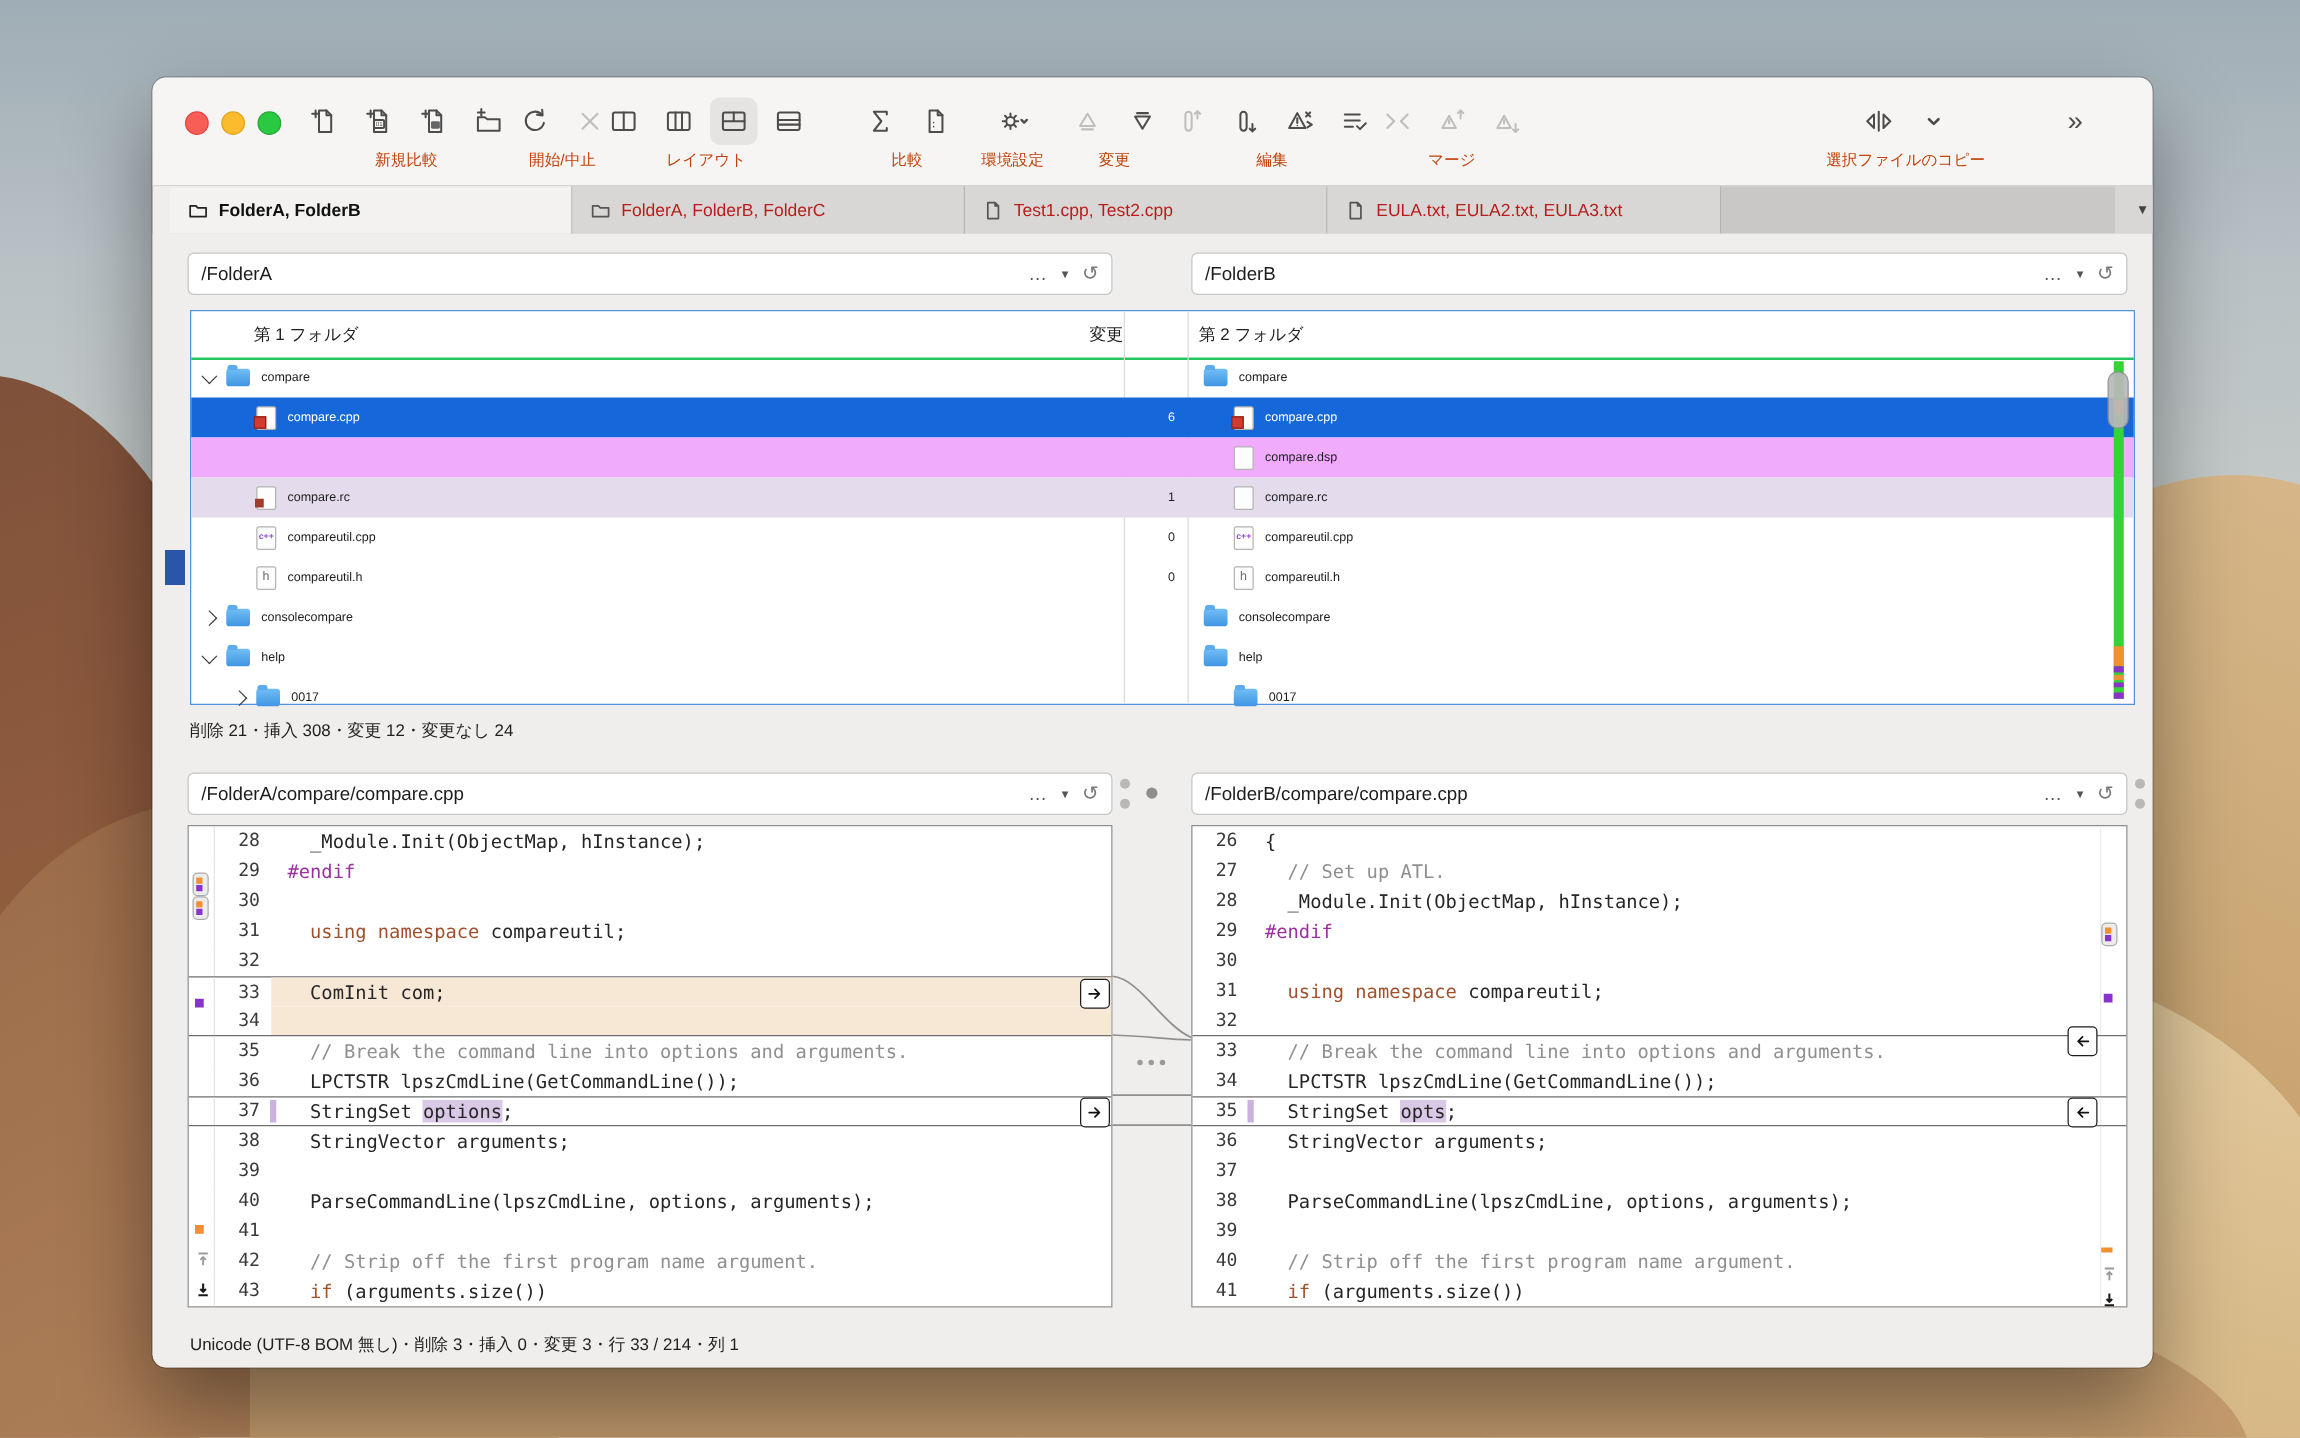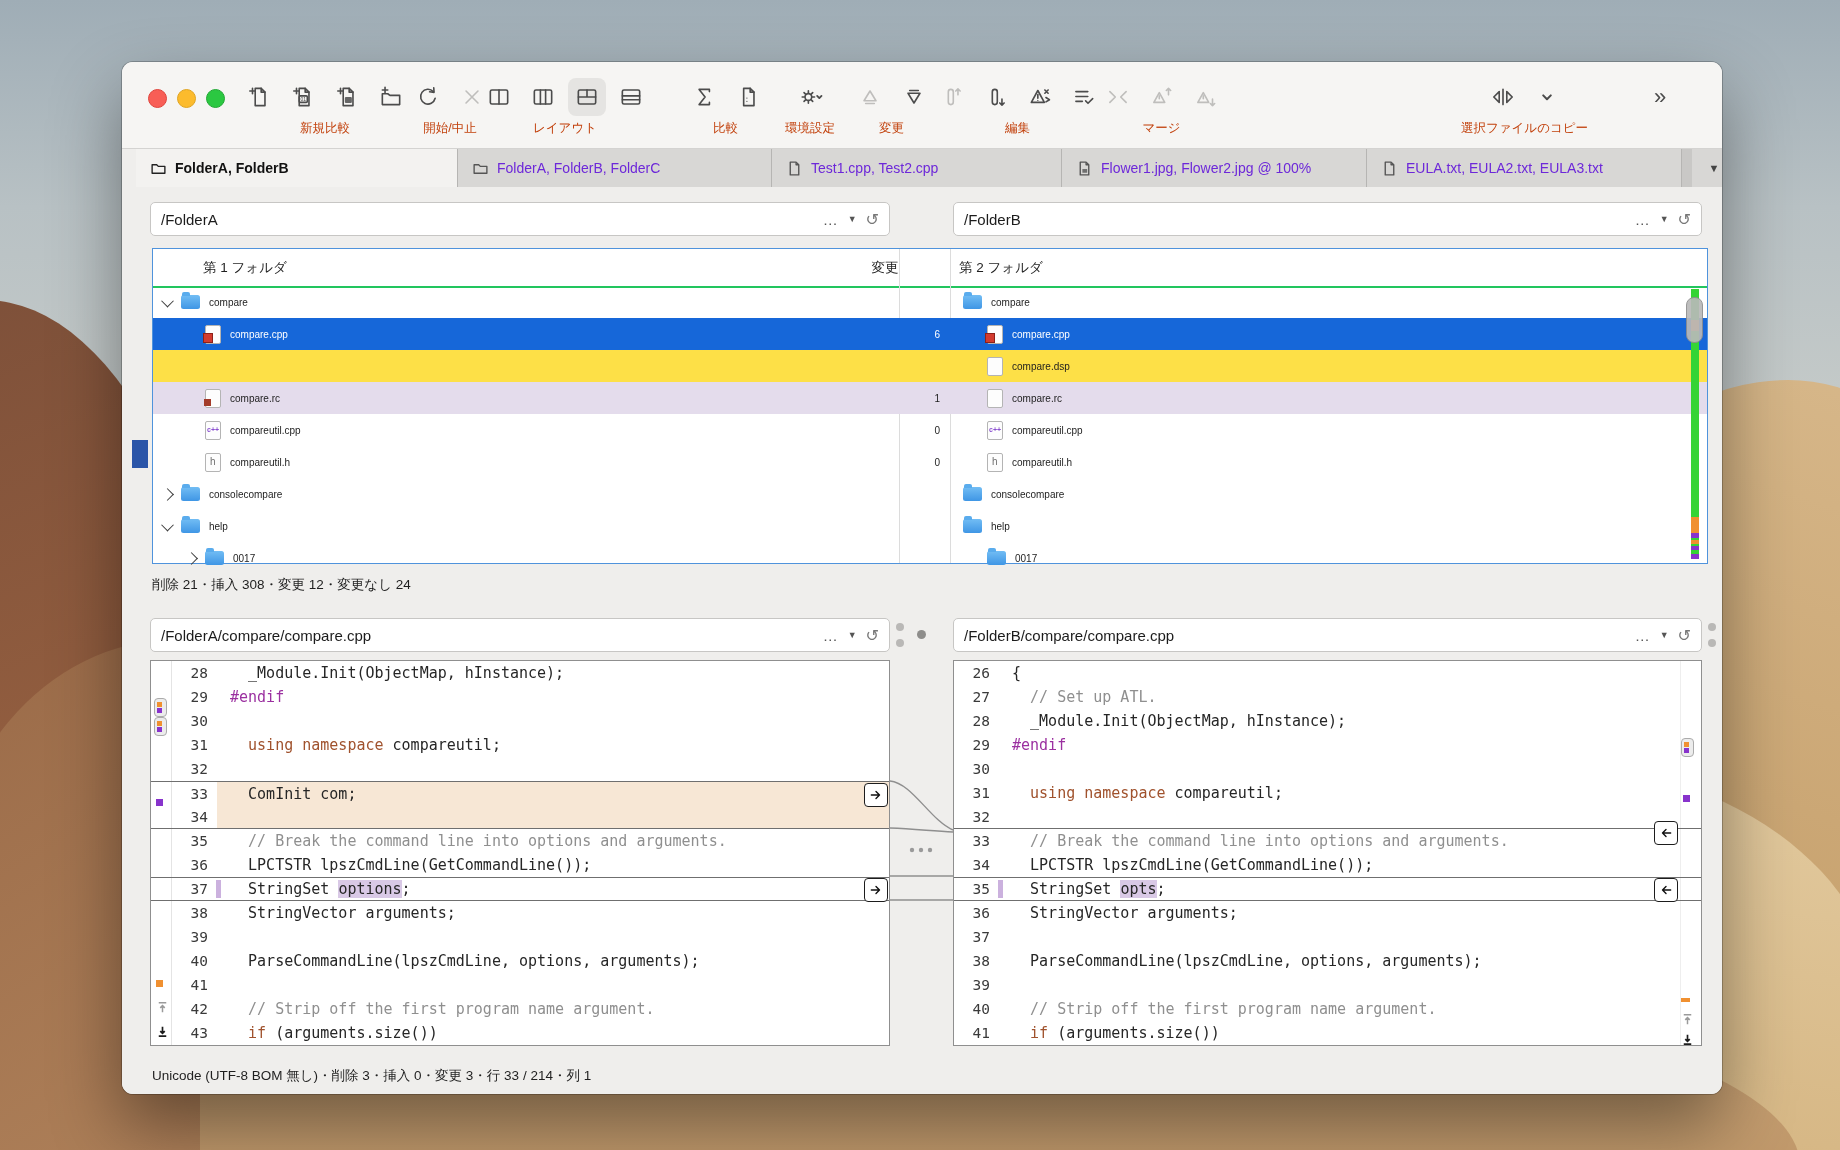--- a/index.html
+++ b/index.html
@@ -29,21 +29,21 @@
   .tb-ic{width:30px;height:30px;display:flex;align-items:center;justify-content:center;color:#4c4c4c;border-radius:6px;}
   .tb-ic svg{width:26px;height:26px;}
   .tb-ic.dis{color:#bfbebc;}
   .tb-ic.sel{background:#e5e4e2;box-shadow:0 0 0 4px #e5e4e2;border-radius:4px;}
   .tb-label{font-size:12.5px;color:#c2410c;margin-top:2px;white-space:nowrap;}
   .tb-overflow{position:absolute;left:1532px;top:22px;font-size:22px;color:#4c4c4c;}
 
   
   .tabbar{position:absolute;left:14px;top:87px;width:100%;height:38px;background:#c9c8c6;display:flex;}
   .tab{height:100%;display:flex;align-items:center;gap:8px;padding-left:14px;box-sizing:border-box;
-       background:#d8d7d5;border-right:1px solid #b6b5b3;font-size:14px;color:#6d28d9;overflow:hidden;white-space:nowrap;}
+       background:#d8d7d5;border-right:1px solid #b6b5b3;font-size:14px;color:#b91c1c;overflow:hidden;white-space:nowrap;}
   .tab.active{background:#f3f2f0;font-weight:bold;color:#111;}
   .tab svg{width:17px;height:17px;flex:none;color:#555;}
   .tab.active svg{color:#222;}
   .tab-dd{width:44px;height:100%;display:flex;align-items:center;justify-content:center;background:#d8d7d5;font-size:11px;color:#444;}
 
   
   .content{position:absolute;left:0;top:125px;width:100%;height:907px;background:#efeeec;}
 
   .pathbox{position:absolute;height:34px;background:#fff;border:1px solid #c7c6c4;border-radius:5px;
            display:flex;align-items:center;font-size:15px;color:#1c1c1c;padding:0 10px;box-sizing:border-box;}
@@ -56,21 +56,21 @@
   
   .ftable{position:absolute;left:30px;top:61px;width:1556px;height:316px;background:#fff;
           border:1.5px solid #4f93dc;box-sizing:border-box;}
   .fhead{position:absolute;left:0;top:0;width:100%;height:37px;border-bottom:2px solid #22c55e;font-size:13.5px;color:#1f1f1f;}
   .fh1{position:absolute;left:50px;top:10px;}
   .fhc{position:absolute;left:706px;width:52px;top:10px;text-align:center;}
   .fh2{position:absolute;left:806px;top:10px;}
   .colline{position:absolute;top:0;bottom:0;width:1px;background:#dcdcdc;}
   .frows{position:absolute;left:0;top:37px;width:100%;}
   .frow{position:relative;height:32px;display:flex;align-items:center;font-size:10px;color:#1d1d1d;}
-  .frow.green{background:#fde047;}
+  .frow.green{background:#f0abfc;}
   .frow.tan{background:#f2e4d2;}
   .frow.purple{background:#e4dcec;}
   .frow.sel{background:#1667d9;color:#fff;}
   .fcell-l{position:absolute;left:0;width:746px;height:100%;display:flex;align-items:center;}
   .fcell-n{position:absolute;left:746px;width:50px;height:100%;display:flex;align-items:center;justify-content:flex-end;padding-right:9px;box-sizing:border-box;}
   .fcell-r{position:absolute;left:798px;right:18px;height:100%;display:flex;align-items:center;}
   .chev{width:8px;height:8px;border-right:1.8px solid #3c3c3c;border-bottom:1.8px solid #3c3c3c;flex:none;}
   .sel .chev{border-color:#fff;}
   .chev.open{transform:rotate(45deg) translate(-1px,-1px);}
   .chev.closed{transform:rotate(-45deg);}
@@ -361,30 +361,20 @@
       </div>
       <div class="tab" style="width: 290px;">
         <span style="width: 17px; height: 17px; display: flex;">
           <svg viewBox="0 0 16 16" fill="none" stroke="currentColor" stroke-width="1.3" stroke-linejoin="round">
             <path d="M4 2h5.5L12 4.5V14H4z"></path>
             <path d="M9.5 2v2.5H12"></path>
           </svg>
         </span>
         <span>Test1.cpp, Test2.cpp</span>
       </div>
-      <div class="tab" style="width: 305px;">
-        <span style="width: 17px; height: 17px; display: flex;">
-          <svg viewBox="0 0 16 16" fill="none" stroke="currentColor" stroke-width="1.3" stroke-linejoin="round">
-            <path d="M4 2h5.5L12 4.5V14H4z"></path>
-            <path d="M9.5 2v2.5H12"></path>
-            <rect x="6" y="8.5" width="4.5" height="3.5" fill="currentColor" stroke="none" opacity=".8"></rect>
-          </svg>
-        </span>
-        <span>Flower1.jpg, Flower2.jpg @ 100%</span>
-      </div>
       <div class="tab" style="width: 315px;">
         <span style="width: 17px; height: 17px; display: flex;">
           <svg viewBox="0 0 16 16" fill="none" stroke="currentColor" stroke-width="1.3" stroke-linejoin="round">
             <path d="M4 2h5.5L12 4.5V14H4z"></path>
             <path d="M9.5 2v2.5H12"></path>
           </svg>
         </span>
         <span>EULA.txt, EULA2.txt, EULA3.txt</span>
       </div>
       <div class="tab-dd" style="margin-left: auto;">▼</div>

